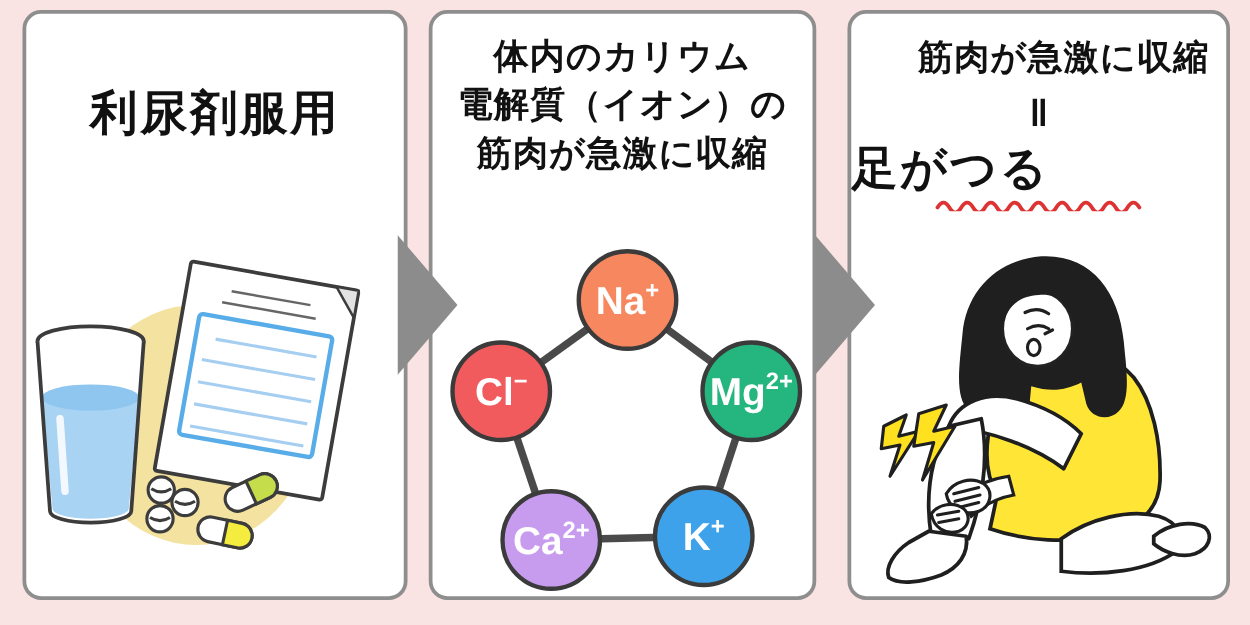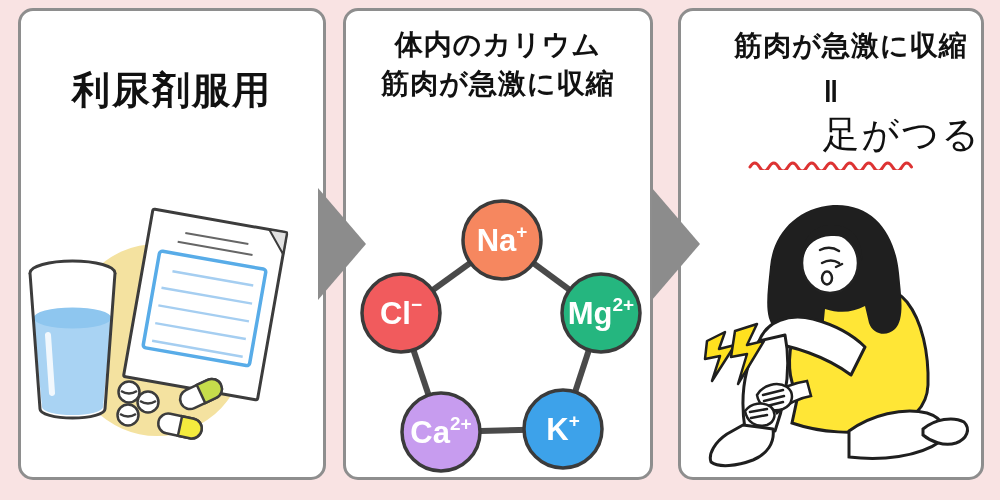--- a/index.html
+++ b/index.html
@@ -7,21 +7,21 @@
        font-family:"Liberation Sans","DejaVu Sans",sans-serif;color:#111;}
   .panel{position:absolute;top:8px;height:472px;background:#FFFFFF;border:3px solid #8E8E8E;
          border-radius:15px;box-sizing:border-box;overflow:hidden;}
   #panel-1{left:18px;width:308px;}
   #panel-2{left:343px;width:310px;}
   #panel-3{left:678px;width:306px;}
   .p1-title{margin-top:54px;text-align:center;font-size:38px;font-weight:800;letter-spacing:2px;}
   .p2-title{margin-top:14px;text-align:center;font-size:28px;font-weight:800;letter-spacing:1px;line-height:39px;}
   .p3-title{margin-top:16px;text-align:center;font-size:28px;font-weight:700;letter-spacing:1px;margin-left:40px;}
   .p3-equals{margin-top:12px;text-align:center;font-size:30px;font-weight:800;line-height:30px;}
-  .p3-result{margin-top:9px;text-align:right;font-size:37px;font-weight:400;letter-spacing:2px;line-height:38px;}
+  .p3-result{margin-top:9px;text-align:left;font-size:37px;font-weight:700;letter-spacing:2px;line-height:38px;}
   .wavy-wrap{text-align:center;margin-top:2px;}
   .illus{position:absolute;left:0;}
   .arrow{position:absolute;z-index:5;}
   .ion-label{font-weight:bold;font-size:31px;fill:#FFFFFF;}
   .ion-sup{font-size:19px;font-weight:bold;}
 </style>
 </head>
 <body>
 
 <section class="panel" id="panel-1">
@@ -71,20 +71,21 @@
     <g transform="translate(159,229) rotate(12)">
       <rect x="-22" y="-10" width="44" height="20" rx="10" fill="#FFFFFF" stroke="#3C3C3C" stroke-width="2.5"></rect>
       <path d="M 0 -10 H 12 A 10 10 0 0 1 12 10 H 0 Z" stroke="#3C3C3C" stroke-width="2.5" fill="#F4EC3E"></path>
     </g>
   </svg>
 </section>
 
 <section class="panel" id="panel-2">
   <div class="p2-title">
     <div>体内のカリウム</div>
+    <div>電解質（イオン）の</div>
     <div>筋肉が急激に収縮</div>
   </div>
 
   <svg class="illus" style="top:178px" width="304" height="300" viewBox="0 0 304 300">
     <g stroke="#4A4A4A" stroke-width="6">
       <line x1="156" y1="51" x2="55" y2="124"></line>
       <line x1="156" y1="51" x2="255" y2="124"></line>
       <line x1="55" y1="124" x2="95" y2="243"></line>
       <line x1="255" y1="124" x2="217" y2="240"></line>
       <line x1="95" y1="243" x2="217" y2="240"></line>

